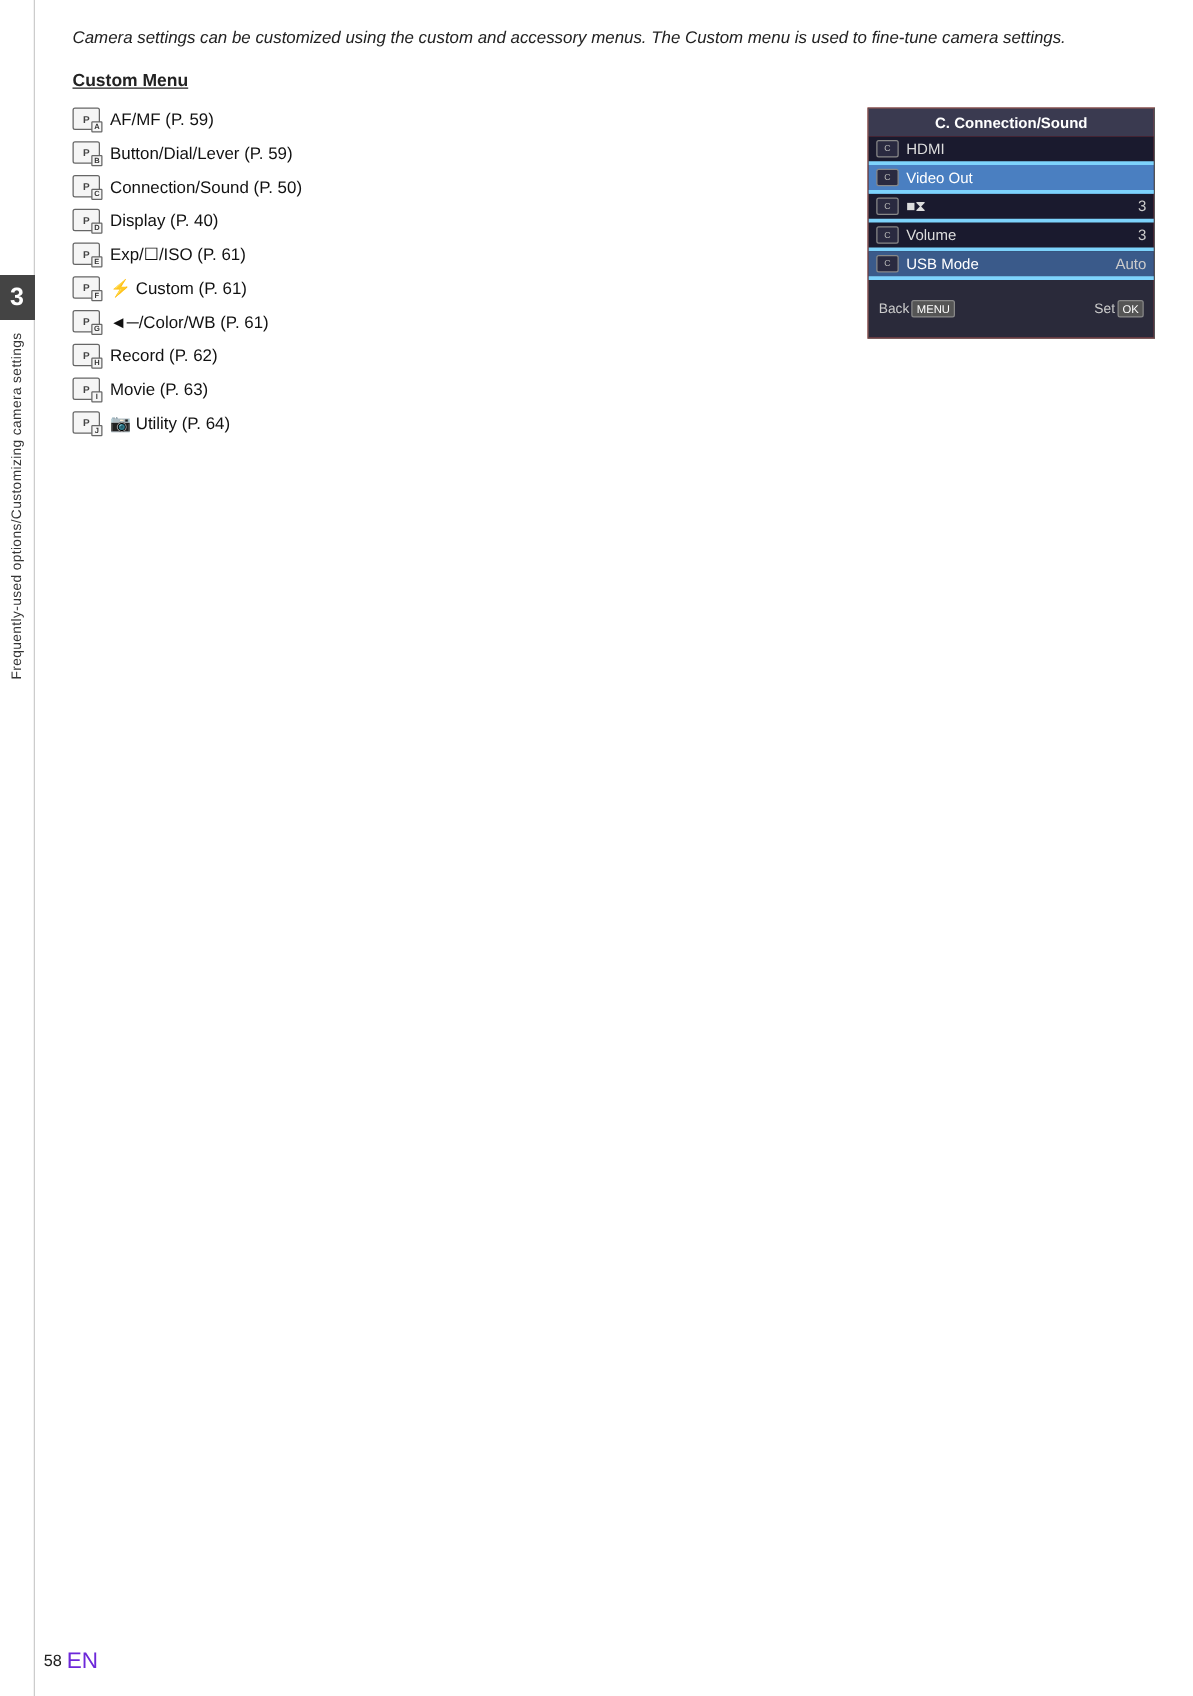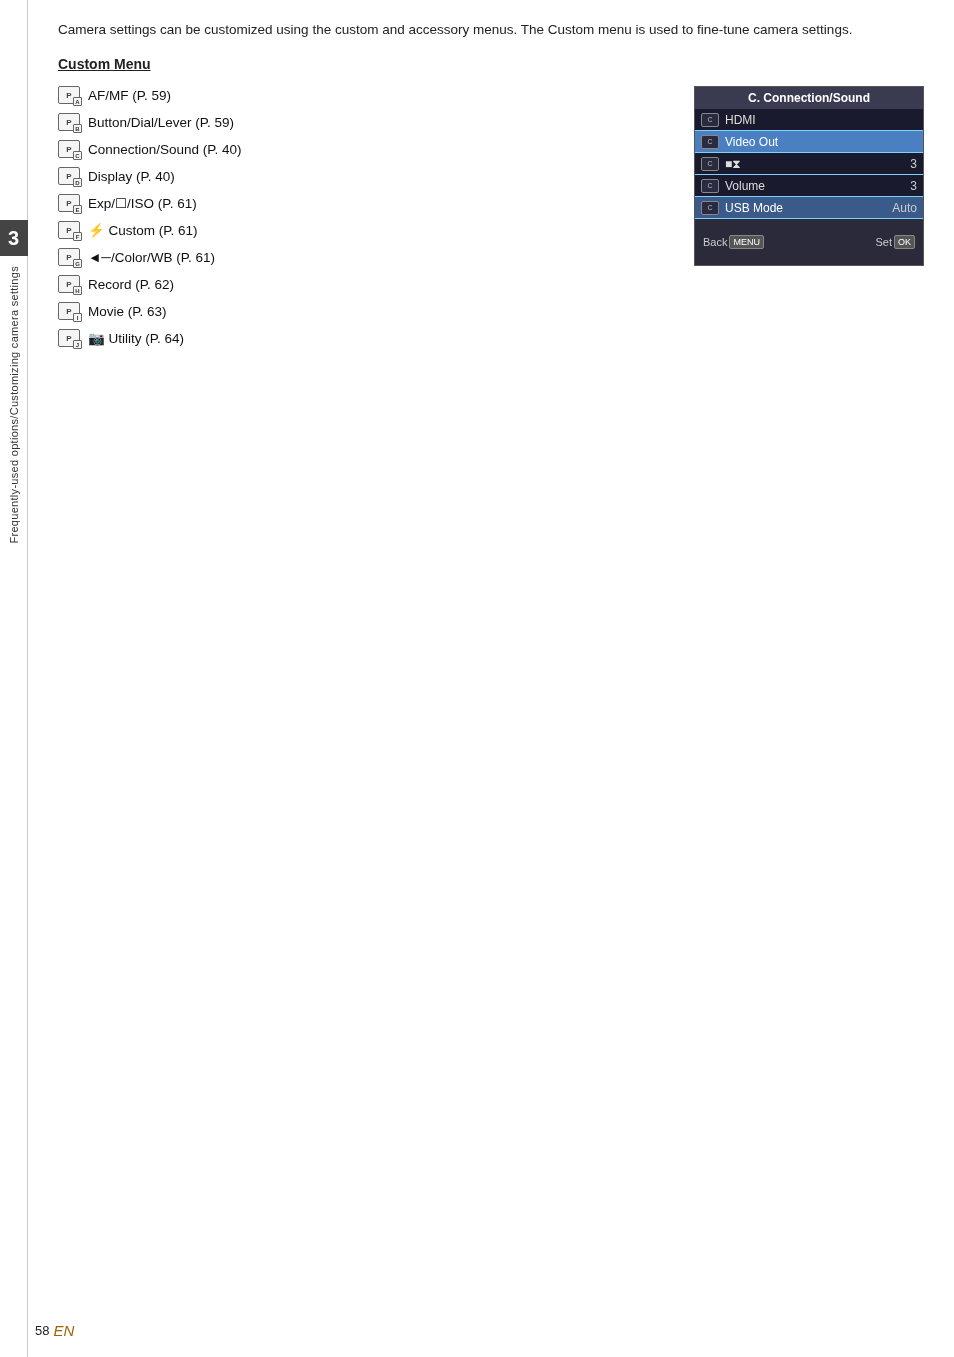--- a/index.html
+++ b/index.html
@@ -72,20 +72,21 @@
       font-weight: bold;
       text-align: center;
       color: #111;
     }
 
     
     .intro-text {
       font-size: 13.5px;
       margin-bottom: 16px;
       line-height: 1.5;
+      font-style: italic;
     }
 
     .custom-menu-heading {
       font-size: 14px;
       font-weight: bold;
       text-decoration: underline;
       margin-bottom: 14px;
     }
 
     
@@ -167,21 +168,21 @@
 
     .camera-screen-body {
       background: #1a1a2e;
       color: #ddd;
     }
 
     .cam-row {
       display: flex;
       align-items: center;
       padding: 3px 6px;
-      border-bottom: 1px solid #7dd3fc;
+      border-bottom: 3px solid #7dd3fc;
       min-height: 22px;
     }
 
     .cam-row.selected {
       background: #4a7fc1;
       color: #fff;
     }
 
     .cam-row.highlighted {
       background: #3a5a8a;
@@ -246,23 +247,22 @@
       position: absolute;
       bottom: 18px;
       left: 35px;
       font-size: 13px;
       display: flex;
       align-items: center;
       gap: 4px;
     }
 
     .page-number .en-label {
-      font-size: 15px;
-      color: #a16207;
-      font-style: italic;
+      font-size: 18px;
+      color: #6d28d9;
     }
   </style>
 </head>
 <body>
 
 <div class="sidebar">
   <div class="sidebar-number">3</div>
   <div class="sidebar-text-wrapper">Frequently-used options/Customizing camera settings</div>
 </div>
 
@@ -284,21 +284,21 @@
     <li>
           <span class="menu-icon">P<span class="sub-icon">A</span></span>
           <span class="menu-label">AF/MF (P. 59)</span>
         </li>
         <li>
           <span class="menu-icon">P<span class="sub-icon">B</span></span>
           <span class="menu-label">Button/Dial/Lever (P. 59)</span>
         </li>
         <li>
           <span class="menu-icon">P<span class="sub-icon">C</span></span>
-          <span class="menu-label">Connection/Sound (P. 40)</span>
+          <span class="menu-label">Connection/Sound (P. 50)</span>
         </li>
         <li>
           <span class="menu-icon">P<span class="sub-icon">D</span></span>
           <span class="menu-label">Display (P. 40)</span>
         </li>
         <li>
           <span class="menu-icon">P<span class="sub-icon">E</span></span>
           <span class="menu-label">Exp/☐/ISO (P. 61)</span>
         </li>
         <li>

